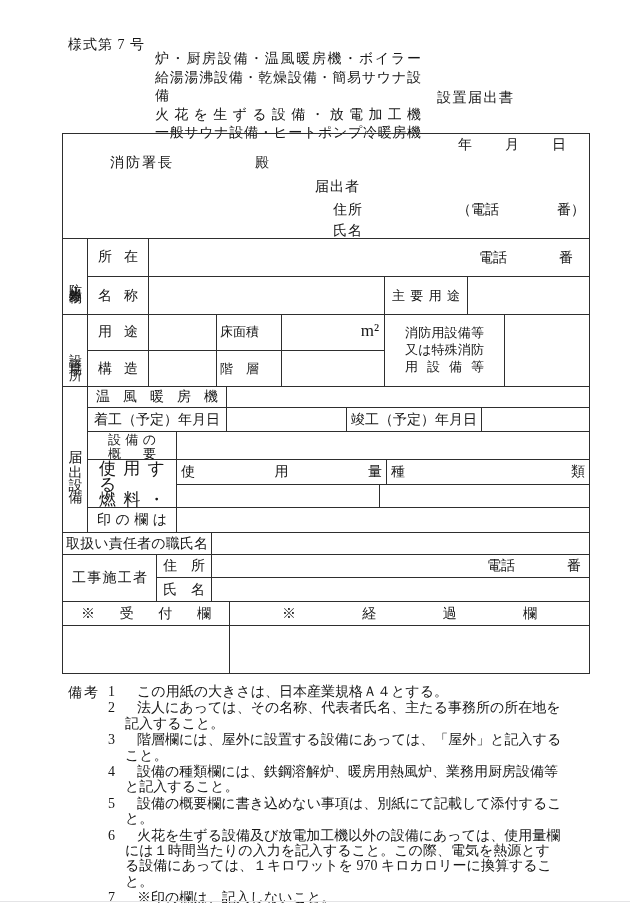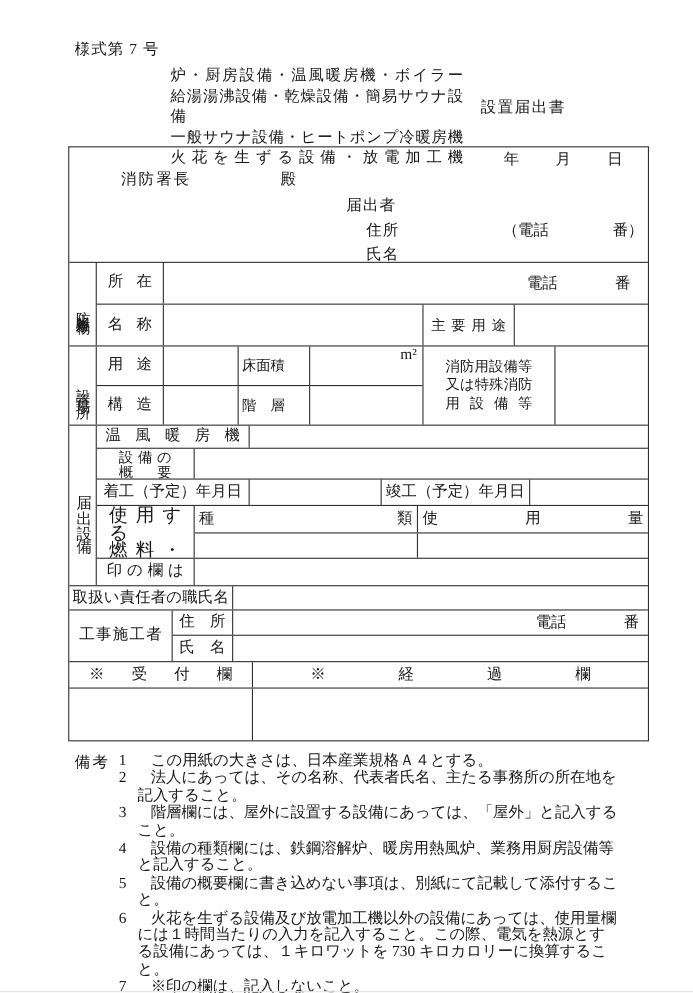--- a/index.html
+++ b/index.html
@@ -3,21 +3,21 @@
 <meta charset="utf-8">
 <style>
   :root { --bc:#2e2e2e; --tc:#161616; }
   * { margin:0; padding:0; box-sizing:border-box; }
   html,body { width:630px; height:903px; }
   body { background:#fff; color:var(--tc); font-family:"Liberation Serif","DejaVu Serif",serif; overflow:hidden; position:relative; }
   .abs { position:absolute; }
   .page { position:absolute; inset:0; }
 
   .form-no { left:68px; top:36px; font-size:14px; letter-spacing:1px; }
-  .title-block { left:155px; top:61px; width:266px; }
+  .title-block { left:155px; top:50px; width:266px; }
   .tl { font-size:14px; line-height:18.5px; }
   .j { text-align:justify; text-align-last:justify; }
   .pre { white-space:pre-line; }
   .doc-title { left:437px; top:89px; font-size:14px; letter-spacing:1.5px; }
 
   .tbl { position:absolute; left:62px; top:133px; width:528px; height:541px;
          border:1px solid var(--bc); display:flex; flex-direction:column; font-size:14px; }
   .sec { display:flex; }
   .row { display:flex; }
   .col { display:flex; flex-direction:column; }
@@ -38,21 +38,21 @@
 
   .vlab { width:25px; writing-mode:vertical-rl; text-orientation:upright;
           display:flex; align-items:center; justify-content:center; font-size:13px; }
   .vs-bouka    { letter-spacing:2px; padding-top:2px; }
   .vs-setchi   { letter-spacing:5px; padding-top:4px; }
   .vs-todokede { letter-spacing:13px; padding-top:12px; font-size:14px; }
 
   .lc { overflow:hidden; }
   .w60 { width:60px; padding:0 10px; }
   .phone { display:flex; justify-content:flex-end; align-items:center; gap:52px; padding-right:16px; }
-  .m2cell { display:flex; align-items:flex-start; justify-content:flex-end; padding:0 5px 3px 0; font-size:14px; }
+  .m2cell { display:flex; align-items:center; justify-content:flex-end; padding:0 5px 3px 0; font-size:17px; }
   .fire-equip { width:120px; font-size:13px; line-height:17px; padding:9px 20px 0; }
   .ovw  { width:88px; font-size:13px; line-height:13.5px; padding:1px 20px 0; }
   .fuel { width:88px; font-size:17px; line-height:15.5px; padding:1px 11px 0; }
 
   .h37{height:37px} .h38{height:38px} .h35{height:35px} .h36{height:36px}
   .h20{height:20px} .h24{height:24px} .h28{height:28px} .h25{height:25px}
   .h23{height:23px} .h22{height:22px} .h48{height:48px} .h47{height:47px}
 
   .notes-label { left:68px; top:684px; font-size:14px; letter-spacing:2px; }
   .notes { left:108px; top:684px; width:455px; list-style:none; font-size:14px; }
@@ -64,22 +64,22 @@
 </head>
 <body>
 
 <div class="page">
 
   <div class="abs form-no">様式第 7 号</div>
 
   <div class="abs title-block">
     <div class="tl j">炉・厨房設備・温風暖房機・ボイラー</div>
     <div class="tl j">給湯湯沸設備・乾燥設備・簡易サウナ設備</div>
+    <div class="tl j">火花を生ずる設備・放電加工機</div>
     <div class="tl j">一般サウナ設備・ヒートポンプ冷暖房機</div>
-    <div class="tl j">火花を生ずる設備・放電加工機</div>
   </div>
   <div class="abs doc-title">設置届出書</div>
 
   <div class="tbl">
 
     <div class="hdr">
       <div class="abs ymd">
         <span>年</span>
         <span>月</span>
         <span>日</span>
@@ -136,39 +136,39 @@
       <div class="f1 bl"></div>
     </div>
 
     <div class="sec bt">
       <div class="vlab vs-todokede br">届出設備</div>
       <div class="col f1">
         <div class="row h20">
           <div class="lc j" style="width:138px;padding:0 8px;line-height:19px">温風暖房機</div>
           <div class="f1 bl"></div>
         </div>
-        <div class="row h28 bt">
-          <div class="lc ovw j pre">設備の
-概要</div>
-          <div class="f1 bl"></div>
-        </div>
         <div class="row h24 bt">
           <div class="lc" style="width:138px;text-align:center;line-height:23px">着工（予定）年月日</div>
           <div class="bl" style="width:120px"></div>
           <div class="lc bl" style="width:135px;text-align:center;line-height:23px">竣工（予定）年月日</div>
+          <div class="f1 bl"></div>
+        </div>
+        <div class="row h28 bt">
+          <div class="lc ovw j pre">設備の
+概要</div>
           <div class="f1 bl"></div>
         </div>
         <div class="row h48 bt">
           <div class="lc fuel j pre">使用する
 燃料・熱源
 ・加工液</div>
           <div class="col f1">
             <div class="row h25">
+              <div class="lc f1 bl j" style="padding:0 4px;line-height:24px">使用量</div>
               <div class="lc bl j" style="width:203px;padding:0 4px;line-height:24px">種類</div>
-              <div class="lc f1 bl j" style="padding:0 4px;line-height:24px">使用量</div>
             </div>
             <div class="row h23 bt">
               <div class="bl" style="width:203px"></div>
               <div class="f1 bl"></div>
             </div>
           </div>
         </div>
         <div class="row h25 bt">
           <div class="lc j" style="width:88px;padding:0 9px;line-height:24px">印の欄は</div>
           <div class="f1 bl"></div>
@@ -209,19 +209,19 @@
 
   </div>
 
   <div class="abs notes-label">備考</div>
   <ol class="abs notes">
     <li><span class="no">1</span><span>この用紙の大きさは、日本産業規格Ａ４とする。</span></li>
     <li><span class="no">2</span><span>法人にあっては、その名称、代表者氏名、主たる事務所の所在地を記入すること。</span></li>
     <li><span class="no">3</span><span>階層欄には、屋外に設置する設備にあっては、「屋外」と記入すること。</span></li>
     <li><span class="no">4</span><span>設備の種類欄には、鉄鋼溶解炉、暖房用熱風炉、業務用厨房設備等と記入すること。</span></li>
     <li><span class="no">5</span><span>設備の概要欄に書き込めない事項は、別紙にて記載して添付すること。</span></li>
-    <li><span class="no">6</span><span>火花を生ずる設備及び放電加工機以外の設備にあっては、使用量欄には１時間当たりの入力を記入すること。この際、電気を熱源とする設備にあっては、１キロワットを 730 キロカロリーに換算すること。</span></li>
+    <li><span class="no">6</span><span>火花を生ずる設備及び放電加工機以外の設備にあっては、使用量欄には１時間当たりの入力を記入すること。この際、電気を熱源とする設備にあっては、１キロワットを 970 キロカロリーに換算すること。</span></li>
     <li><span class="no">7</span><span>※印の欄は、記入しないこと。</span></li>
 
   </ol>
 
   <div class="abs page-edge"></div>
 </div>
 
 </body></html>

